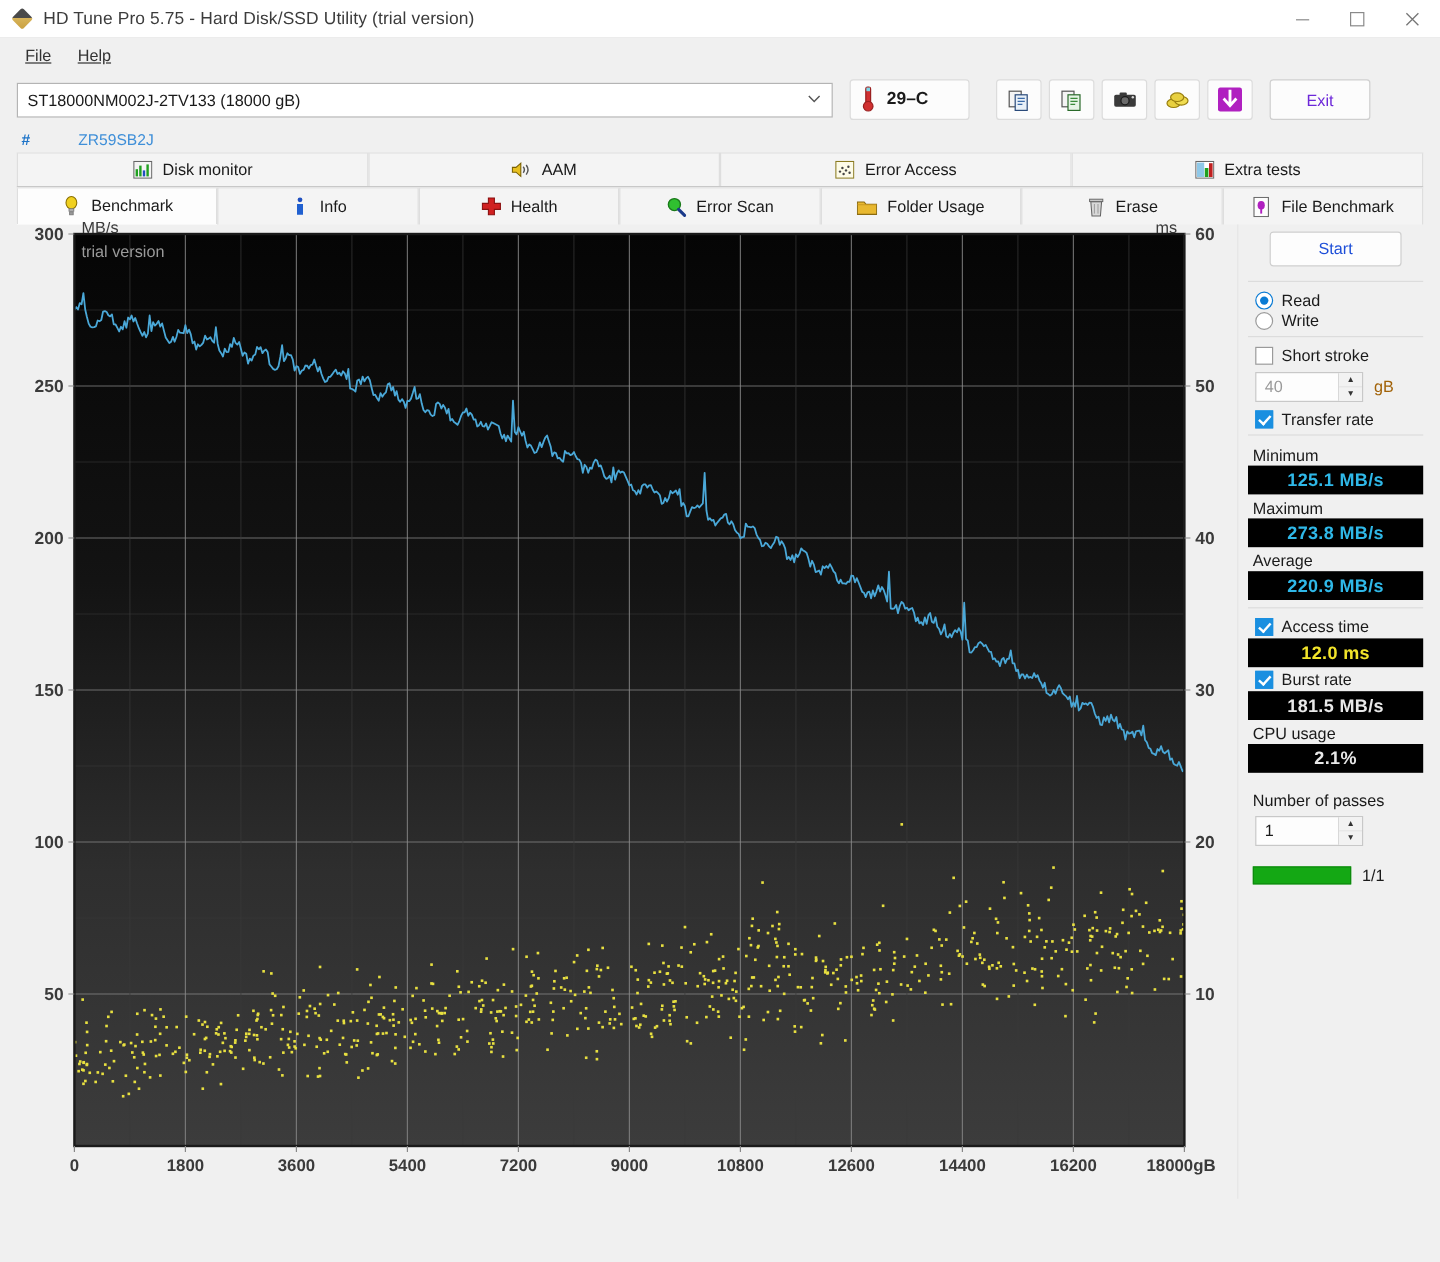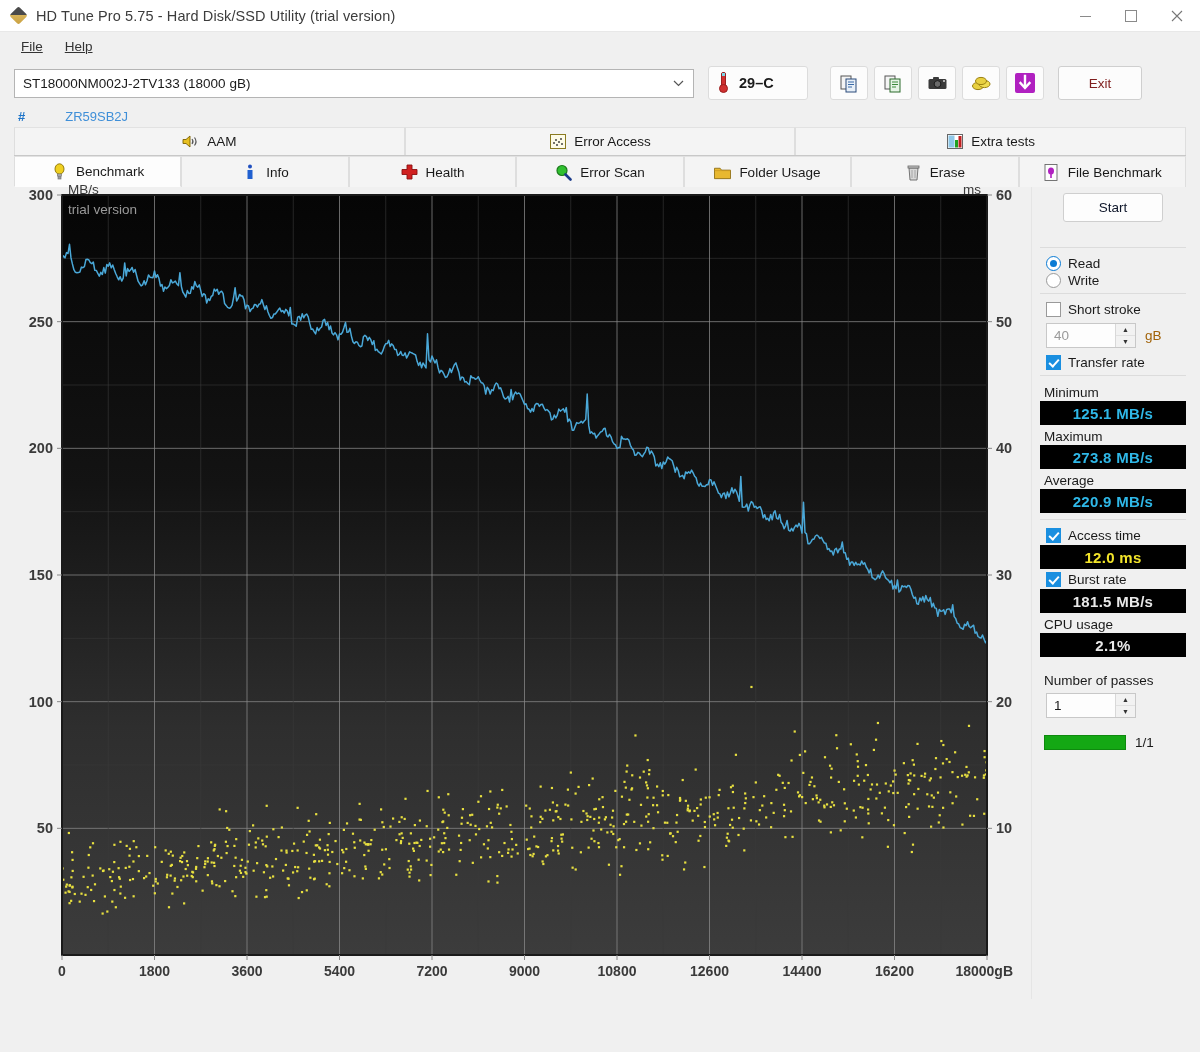--- a/index.html
+++ b/index.html
@@ -62,21 +62,21 @@
   .thermo .bulb{ position:absolute; left:3px; top:12px; width:9px; height:9px; border-radius:50%; background:#d03030; border:1px solid #9a2020;}
   .tempval{ font-size:14.5px; font-weight:bold; color:#1a1a1a; }
   .toolicons{ display:flex; gap:6px; margin-left:22px; }
   .tbtn{
     width:38px; height:34px; background:#fcfcfc; border:1px solid #dcdcdc; border-radius:3px;
     display:flex; align-items:center; justify-content:center;
   }
   .exitbtn{
     margin-left:14px; width:84px; height:34px; background:#fcfcfc; border:1px solid #cfcfcf;
     border-radius:3px; display:flex; align-items:center; justify-content:center;
-    font-size:13.5px; color:#7f1d1d;
+    font-size:13.5px; color:#6d28d9;
   }
 
   
   .serialrow{ height:22px; display:flex; align-items:center; padding-left:18px; gap:40px; font-size:13px; }
   .serialrow .hash{ color:#1e74c8; font-weight:bold; }
   .serialrow .sn{ color:#3f8fd8; }
 
   
   .tabs-wrap{ padding:0 14px; }
   .tabrow{ display:flex; height:29px; }
@@ -98,24 +98,24 @@
   .chart-host{ position:relative; width:1013px; height:810px; }
   svg.chart{ display:block; }
 
   
   .sidebar{
     width:158px; margin-left:4px; padding-top:8px; display:flex; flex-direction:column;
     border-left:1px solid #e5e5e5;
     padding-left:8px;
   }
   .startbtn{
-    height:29px; width:100px; margin:0 auto 21px auto; background:#fdfdfd;
+    height:29px; width:110px; margin:0 auto 8px auto; background:#fdfdfd;
     border:1px solid #cfcfcf; border-radius:3px;
     display:flex; align-items:center; justify-content:center;
-    font-size:13.5px; color:#0f172a;
+    font-size:13.5px; color:#1d4ed8;
   }
   .hr{ height:1px; background:#dcdcdc; margin:4px 0 7px 0; }
   .optrow{ display:flex; align-items:center; gap:7px; font-size:13.5px; color:#1a1a1a; padding:1px 0 1px 6px; }
   .radio{ width:15px; height:15px; border-radius:50%; border:1.5px solid #9a9a9a; background:#fff; position:relative; flex:0 0 auto;}
   .radio.on{ border-color:#0a7bd4; }
   .radio.on::after{ content:""; position:absolute; left:3px; top:3px; width:7px; height:7px; border-radius:50%; background:#0a7bd4; }
   .chk{ width:15px; height:15px; border:1.5px solid #9a9a9a; background:#fff; flex:0 0 auto; position:relative;}
   .chk.on{ background:#1a8fe0; border-color:#1a8fe0; }
   .chk.on::after{
     content:""; position:absolute; left:4px; top:1px; width:4px; height:8px;
@@ -230,20 +230,32 @@
   <div class="exitbtn">Exit</div>
 </div>
 
 <div class="serialrow">
   <span class="hash">#</span>
   <span class="sn">ZR59SB2J</span>
 </div>
 
 <div class="tabs-wrap">
   <div class="tabrow top">
+    <div class="tab">
+      <span class="ticon">
+        <svg width="16" height="15" viewBox="0 0 16 15">
+            <rect x="0.5" y="0.5" width="15" height="14" fill="#f4f4f4" stroke="#666"></rect>
+            <rect x="2" y="7" width="2" height="6" fill="#20a020"></rect>
+            <rect x="5" y="4" width="2" height="9" fill="#20a020"></rect>
+            <rect x="8" y="8" width="2" height="5" fill="#2050c0"></rect>
+            <rect x="11" y="3" width="2" height="10" fill="#20a020"></rect>
+          </svg>
+      </span>
+      <span>Disk monitor</span>
+    </div>
     <div class="tab">
       <span class="ticon">
         <svg width="17" height="15" viewBox="0 0 17 15">
             <path d="M1 5.5 L4 5.5 L8 2 L8 13 L4 9.5 L1 9.5 Z" fill="#e8c020" stroke="#7a6000" stroke-width="0.9"></path>
             <path d="M10 5 Q12 7.5 10 10" stroke="#555" stroke-width="1.2" fill="none"></path>
             <path d="M12.5 3.5 Q15.5 7.5 12.5 11.5" stroke="#555" stroke-width="1.2" fill="none"></path>
           </svg>
       </span>
       <span>AAM</span>
     </div>

